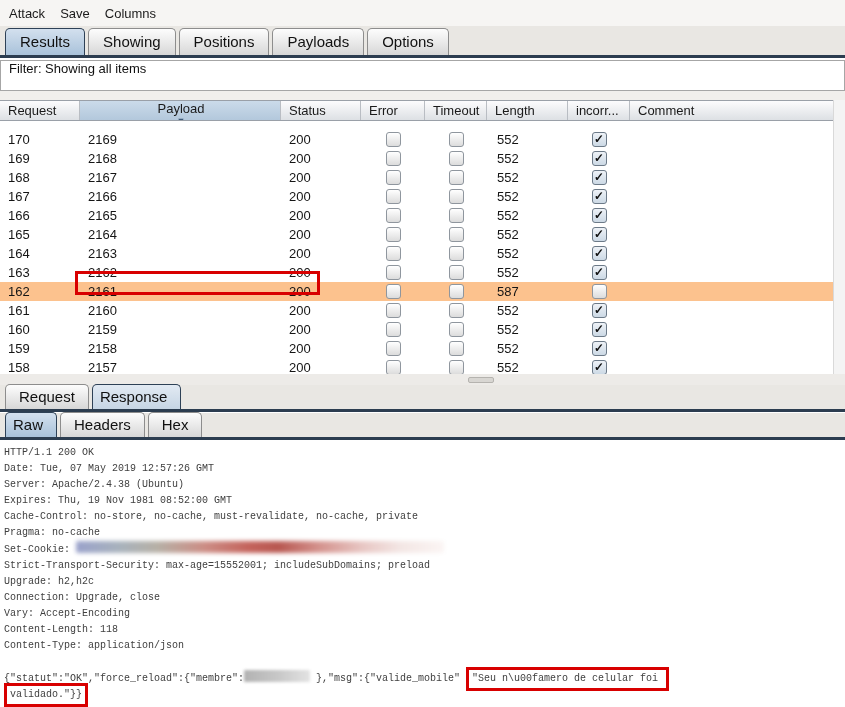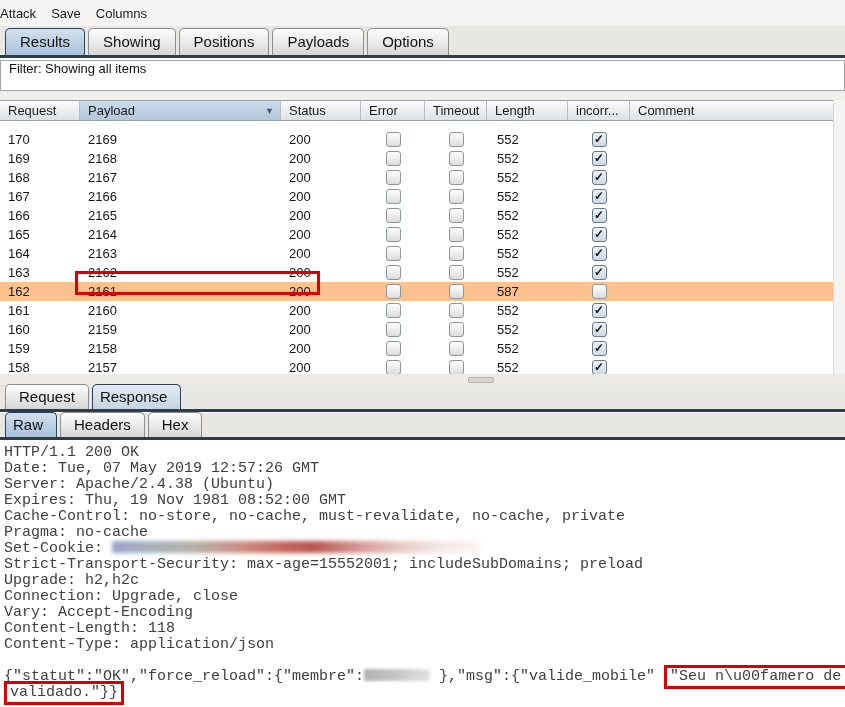--- a/index.html
+++ b/index.html
@@ -6,21 +6,21 @@
   html,body { width:845px; height:707px; }
   body {
     position:relative; overflow:hidden; background:#ffffff;
     font-family:"Liberation Sans", sans-serif; color:#111;
     -webkit-font-smoothing:antialiased;
   }
   
   .menubar {
     position:absolute; top:0; left:0; width:845px; height:26px;
     background:#f6f5f3; display:flex; align-items:center; gap:15px;
-    font-size:13px; color:#1a1a1a;
+    padding-left:9px; font-size:13px; color:#1a1a1a;
   }
   .menubar span { cursor:default; }
   
   .tabbar {
     position:absolute; left:0; width:845px; display:flex; align-items:flex-end;
     padding-left:5px; background:#e9e7e3;
   }
   .tabbar.main { top:26px; height:29px; }
   .tabbar.msg  { top:385px; height:24px; }
   .tabbar.view { top:413px; height:24px; }
@@ -49,21 +49,21 @@
   
   .thead {
     position:absolute; top:100px; left:0; width:845px; height:21px;
     display:flex; border-top:1px solid #9aa0a8; border-bottom:1px solid #9aa0a8;
     background:linear-gradient(#fcfcfd,#dde0e4); font-size:13px; color:#1a1a1a;
   }
   .th {
     height:100%; display:flex; align-items:center; padding-left:8px;
     border-right:1px solid #b9bdc3; overflow:hidden; white-space:nowrap;
   }
-  .th.sorted { background:linear-gradient(#cbdbea,#b3c8dc); justify-content:space-between; padding-right:6px; }
+  .th.sorted { background:linear-gradient(#cbdbea,#b3c8dc); justify-content:space-between; padding-right:6px;flex-direction:column; }
   .sortglyph { font-size:9px; color:#3e5a78; }
   .w-req{width:80px}.w-pay{width:201px}.w-stat{width:80px}.w-err{width:64px}
   .w-time{width:62px}.w-len{width:81px}.w-inc{width:62px}.w-com{flex:1}
   .tbody {
     position:absolute; top:130px; left:0; width:833px; height:253px;
     overflow:hidden; background:#fff;
   }
   .trow { display:flex; height:19px; align-items:center; font-size:13px; color:#151515; }
   .trow.hl { background:var(--hl,#fcc28e); }
   .cell { height:100%; display:flex; align-items:center; padding-left:8px; overflow:hidden; }
@@ -87,21 +87,21 @@
   
   .splitter { position:absolute; top:374px; left:0; width:845px; height:11px; background:#edebe8; }
   .grip {
     position:absolute; top:3px; left:468px; width:26px; height:6px;
     background:#d8d6d2; border:1px solid #b5b3af; border-radius:2px;
   }
   
   .respbody {
     position:absolute; top:440px; left:0; width:845px; height:267px;
     background:#fff; padding:5px 0 0 4px;
-    font-family:"Liberation Mono", monospace; font-size:15px; line-height:16px;
+    font-family:"Liberation Mono", monospace; font-size:10px; line-height:16px;
     color:#404040; overflow:hidden;
   }
   .line { white-space:pre; min-height:16px; }
   .blurstrip {
     display:inline-block; width:368px; height:12px; margin-bottom:-1px; border-radius:2px;
     background:linear-gradient(90deg,#9aa2cb 0%,#a8b2bc 12%,#b6b0a6 22%,#cc8d85 35%,#c4635c 47%,#b85851 55%,#d4928d 66%,#e8c7c4 78%,#f3e6e4 88%,#fbf5f4 100%);
     filter:blur(2px);
   }
   .blurcell {
     display:inline-block; width:66px; height:12px; margin-bottom:-1px; border-radius:1px;

